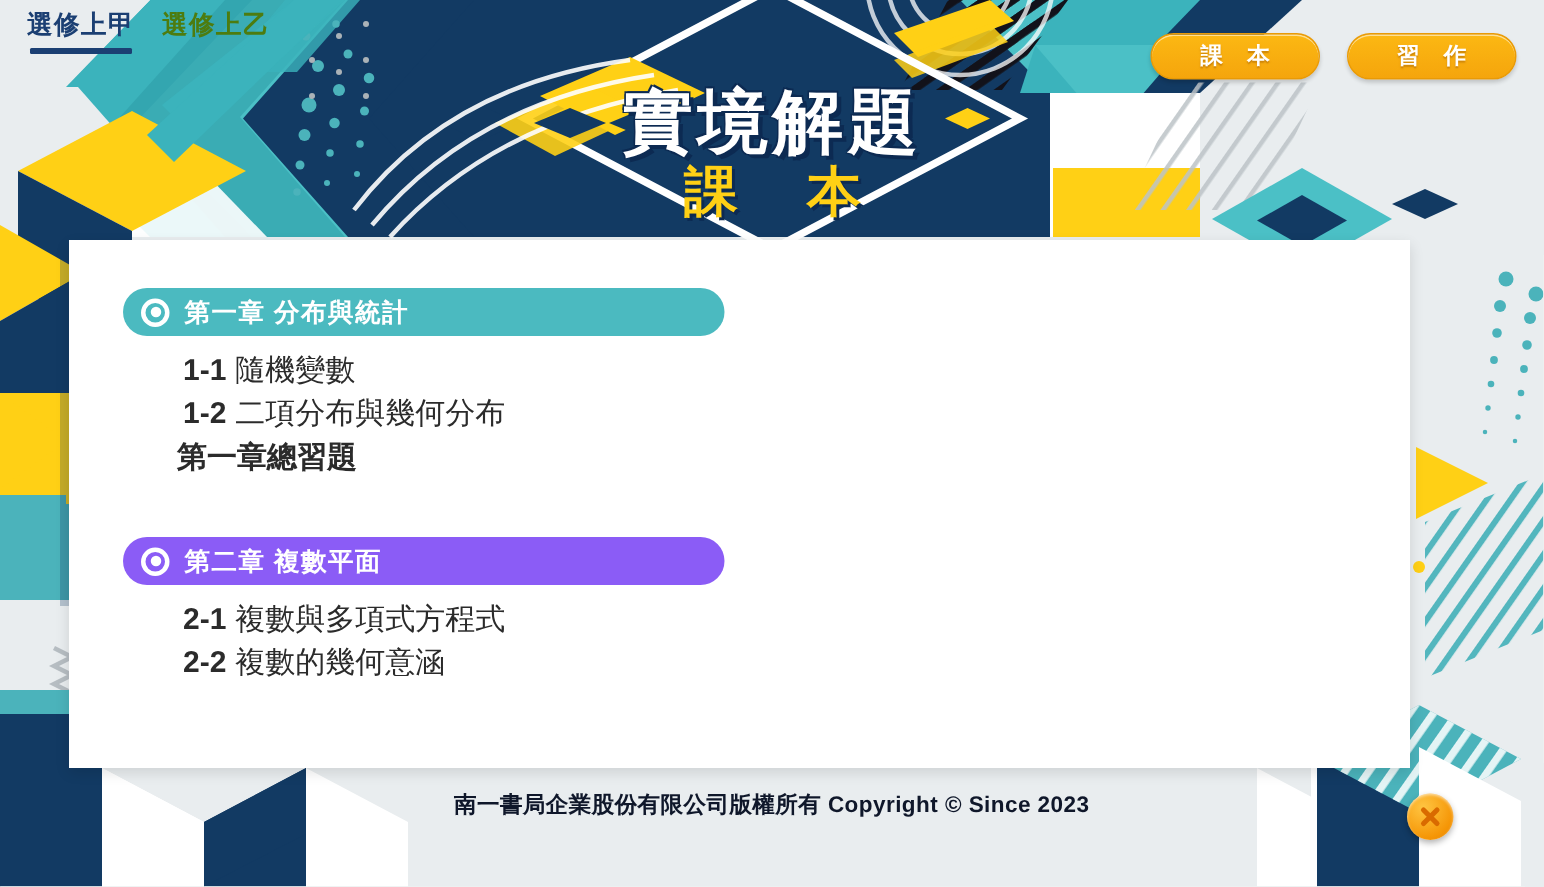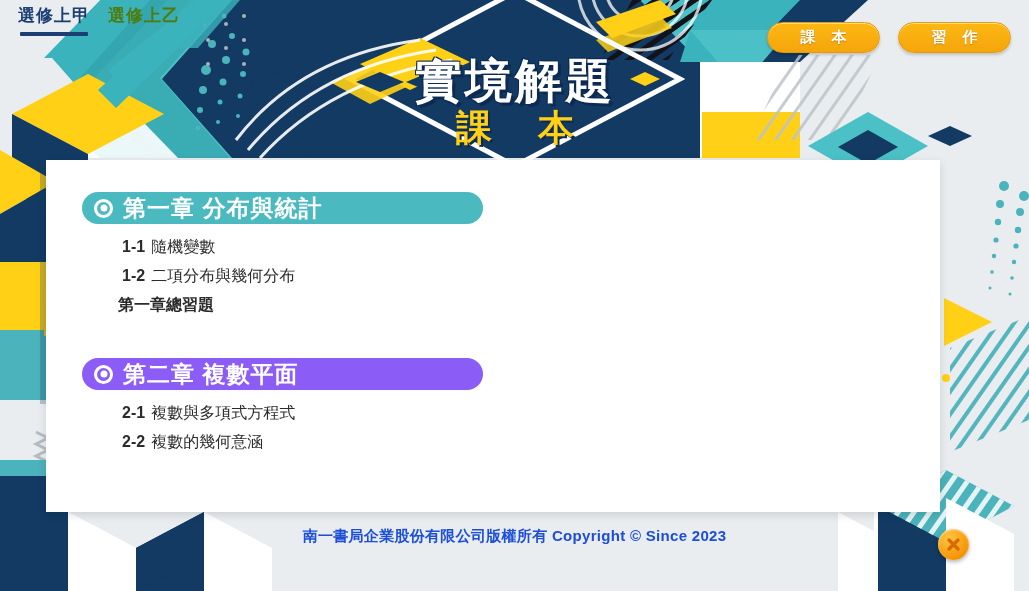--- a/index.html
+++ b/index.html
@@ -27,21 +27,20 @@
   }
   .tab {
     width: 72px;
     text-align: left;
     font-size: 17px;
     font-weight: bold;
     line-height: 22px;
     letter-spacing: 1px;
     cursor: pointer;
     padding-bottom: 4px;
-    font-family: Liberation Mono, monospace;
   }
   .tab.active { color: #1b3f73; }
   .tab.active .tab-underline {
     display: block;
     height: 4px; width: 68px;
     margin: 4px auto 0;
     background: #1b3f73;
     border-radius: 1px;
   }
   .tab.inactive { color: #4d7c0f; font-weight: bold; }
@@ -106,21 +105,21 @@
   .col { width: 50%; padding: 0 10px; }
   .col-right { padding-left: 38px; }
 
   .chapter { margin-bottom: 28px; }
   .chapter-header {
     height: 32px;
     border-radius: 16px;
     display: flex; align-items: center;
     padding-left: 12px;
     color: #ffffff;
-    font-size: 23px; font-weight: bold;
+    font-size: 17px; font-weight: bold;
     letter-spacing: 1px;
     cursor: pointer;
   }
   .ring-icon {
     width: 19px; height: 19px;
     border: 3px solid #ffffff;
     border-radius: 50%;
     margin-right: 10px;
     position: relative;
     flex: none;
@@ -130,41 +129,41 @@
     position: absolute;
     left: 50%; top: 50%;
     transform: translate(-50%, -50%);
     width: 7px; height: 7px;
     border-radius: 50%;
     background: #ffffff;
   }
   .chapter-items { margin-top: 10px; padding-left: 40px; }
   .chapter-items.right-pad { padding-left: 42px; }
   .item {
-    font-size: 16px;
+    font-size: 20px;
     color: #2b2b2b;
     line-height: 26px;
     margin-bottom: 3px;
     cursor: pointer;
     white-space: nowrap;
   }
   .item .num {
     font-weight: bold;
     margin-right: 6px;
     font-family: "Liberation Sans", sans-serif;
   }
   .item.no-num { margin-left: -4px; font-weight: bold; }
 
   
   .footer {
     position: absolute;
     left: 0; top: 527px; width: 1029px;
     text-align: center;
     font-size: 15px; font-weight: bold;
-    color: #1d4ed8;
+    color: #0f172a;
     z-index: 35;
     letter-spacing: 0.3px;
   }
 
   
   .close-btn {
     position: absolute;
     left: 938px; top: 529px;
     width: 31px; height: 31px;
     border-radius: 50%;

